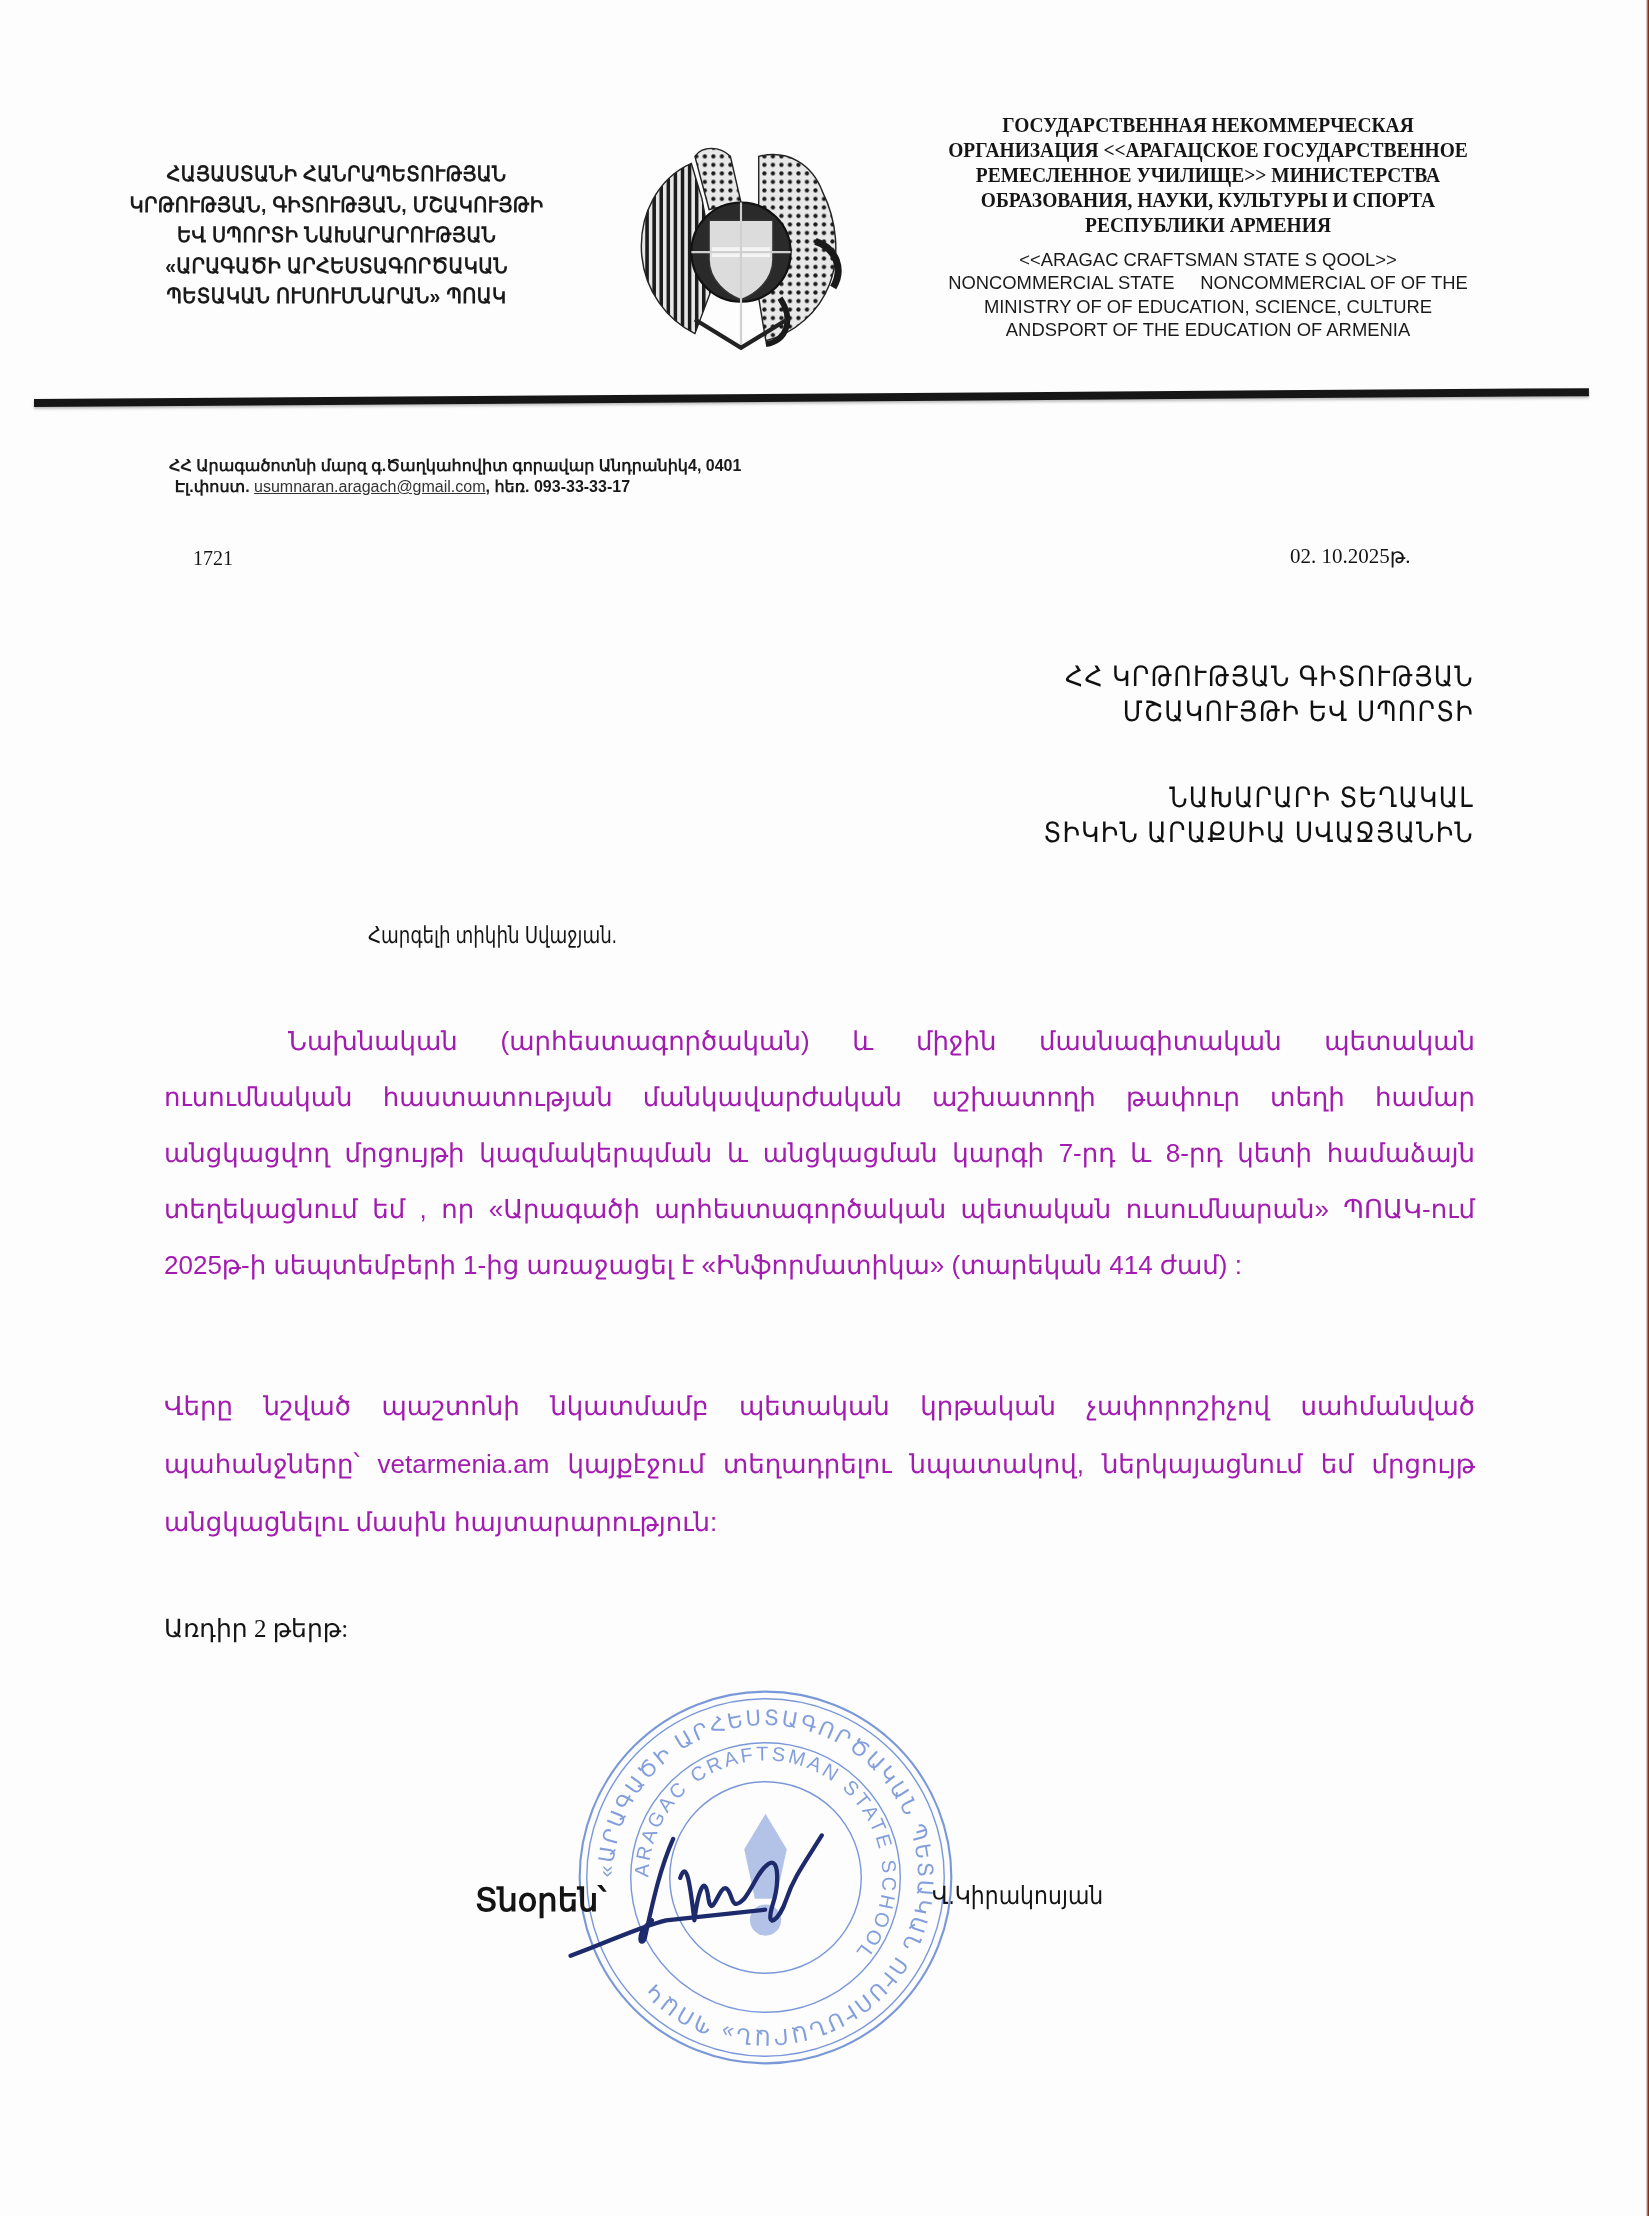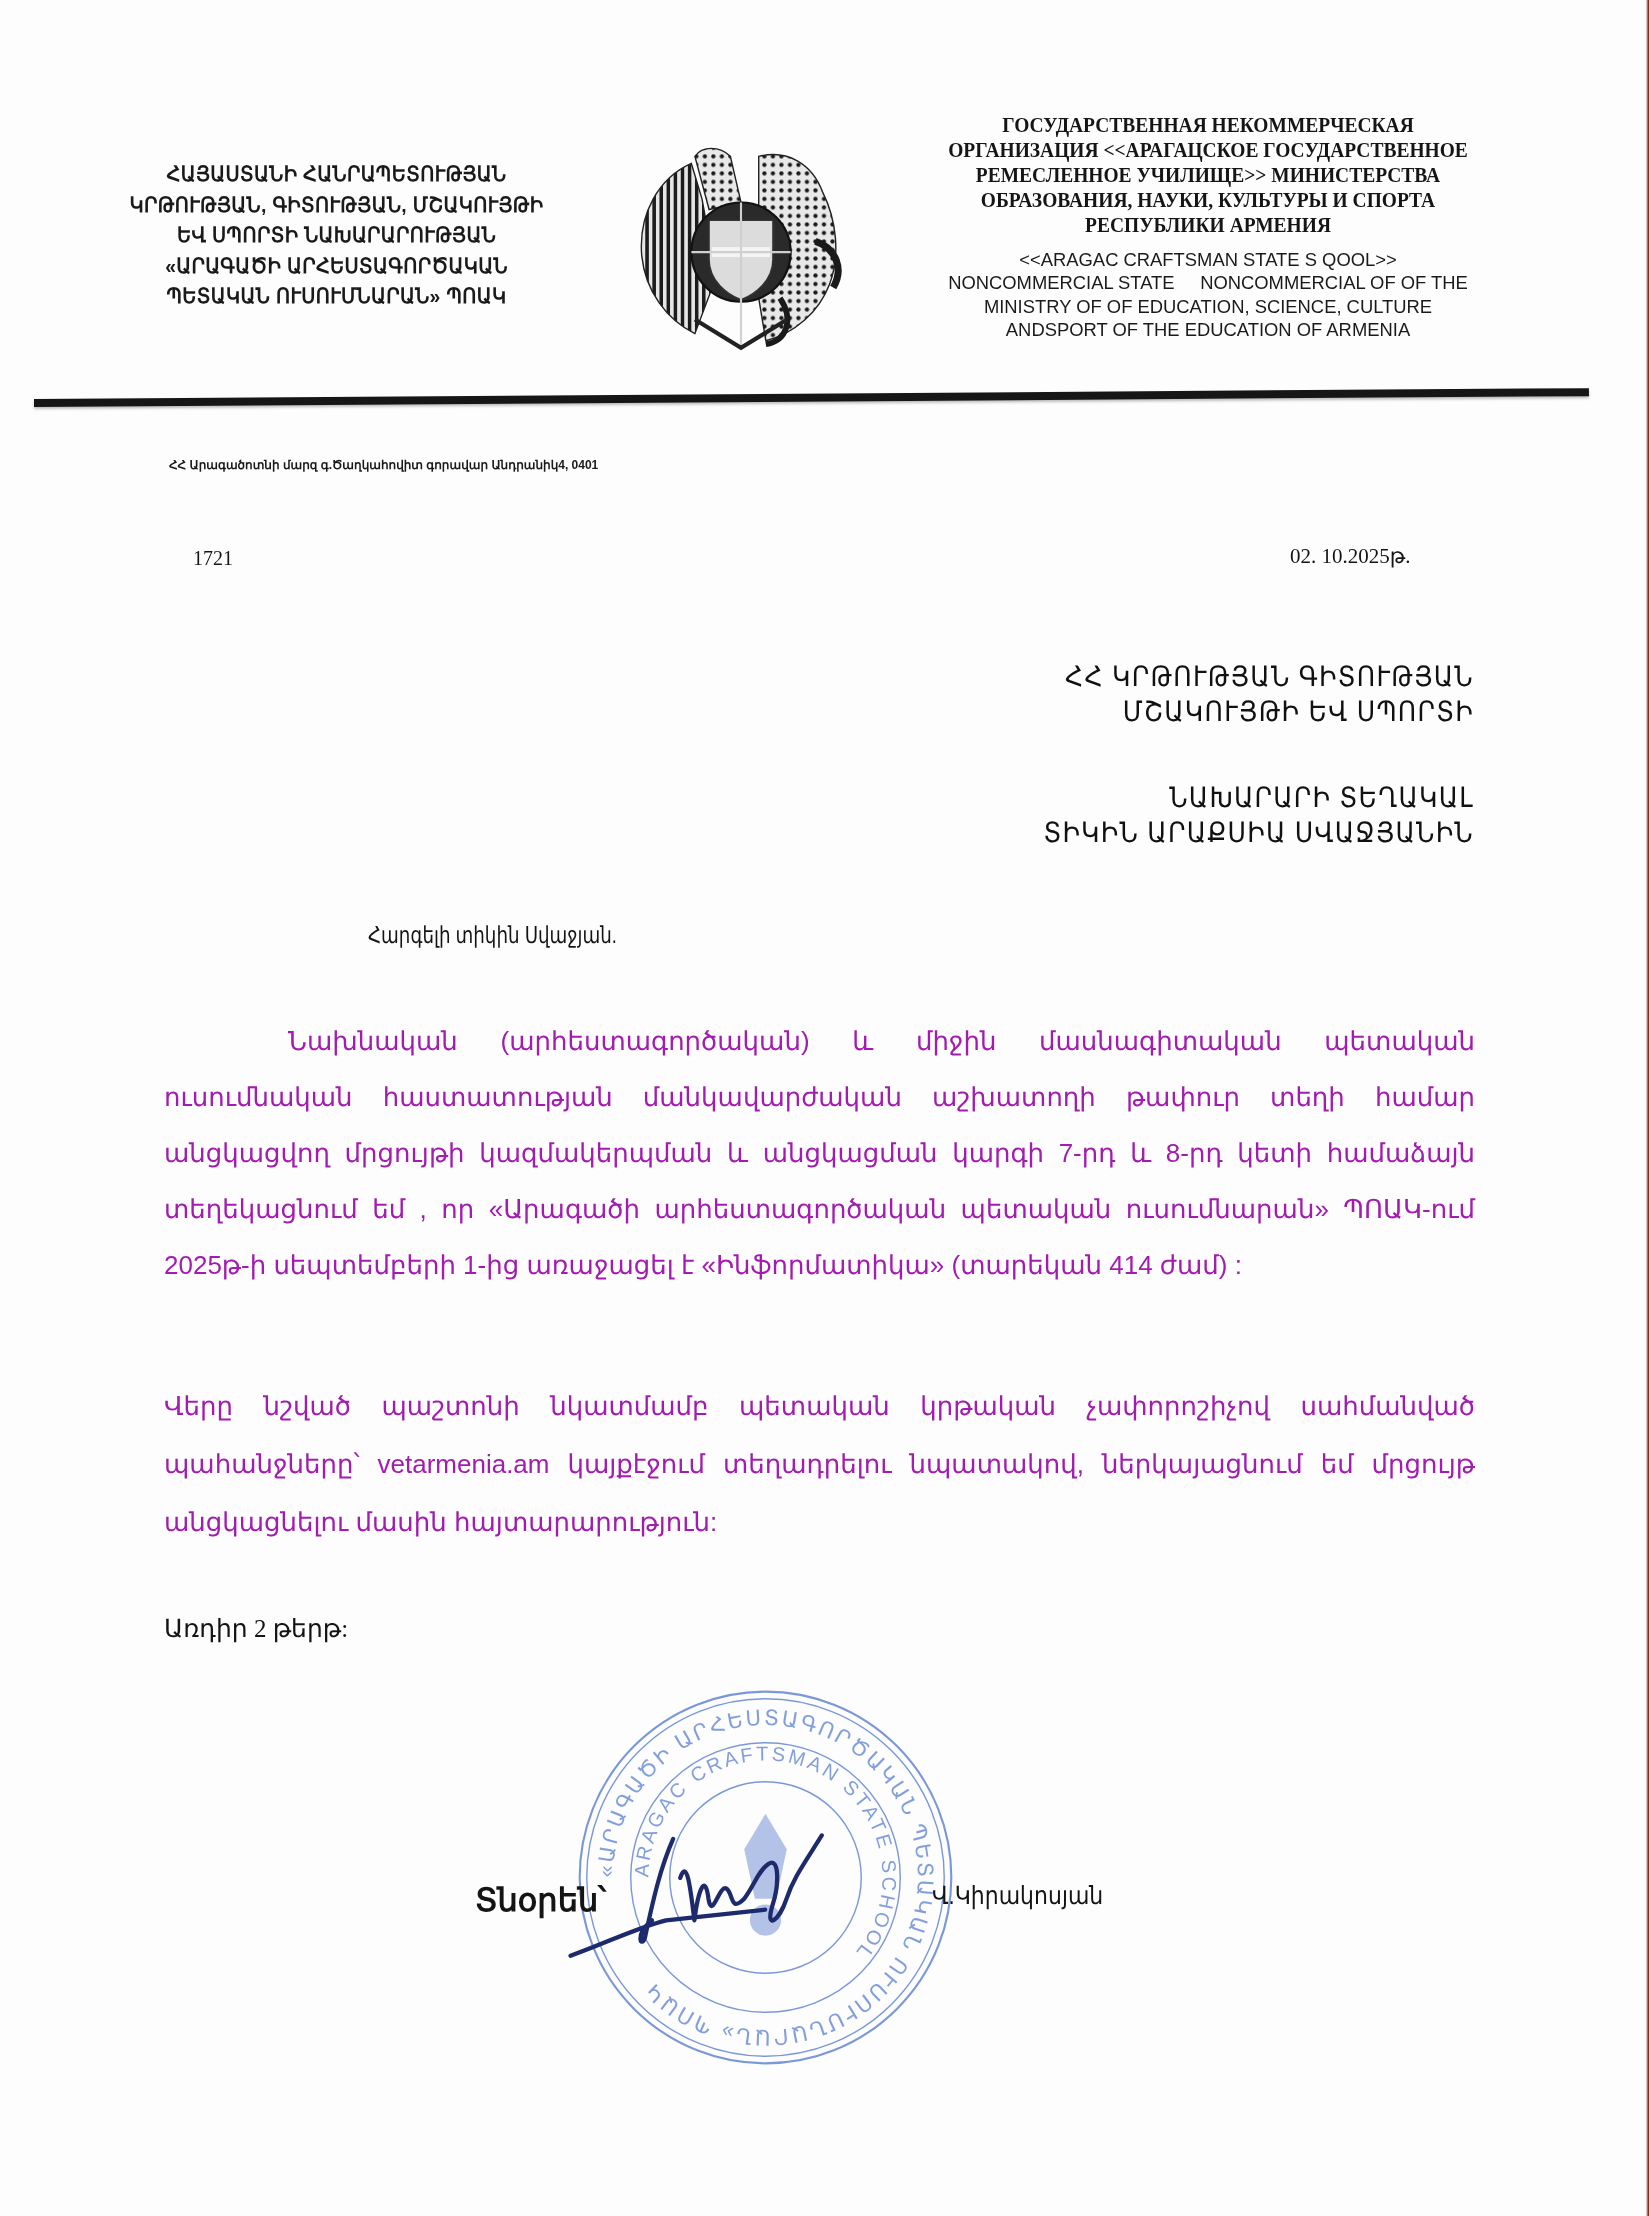--- a/index.html
+++ b/index.html
@@ -36,21 +36,21 @@
       font-size: 18.4px; line-height: 23.4px; color: #1a1a1a;
     }
     .hdr-rule {
       position: absolute; left: 34px; top: 399px; width: 1555px; height: 7.8px;
       background: #161616; transform: rotate(-0.4deg); transform-origin: left center;
       box-shadow: 0 2.1px 2.8px rgba(0,0,0,0.25);
     }
     .contact {
       position: absolute; left: 169px; top: 455px; width: 779px;
       font-family: "Liberation Sans", sans-serif; font-weight: bold;
-      font-size: 12px; line-height: 21px; color: #1a1a1a;
+      font-size: 16px; line-height: 21px; color: #1a1a1a;
     }
     .contact .line2 { padding-left: 5.7px; }
     .email-link { text-decoration: underline; color: #333; font-weight: normal; }
     .ref-number {
       position: absolute; left: 193px; top: 547px; font-size: 20px;
     }
     .letter-date {
       position: absolute; left: 1290px; top: 544px; font-size: 21px;
     }
     .addressee {
@@ -139,20 +139,24 @@
   <div>&lt;&lt;ARAGAC CRAFTSMAN STATE S QOOL&gt;&gt;</div>
   <div style="white-space:pre">NONCOMMERCIAL STATE     NONCOMMERCIAL OF OF THE</div>
   <div>MINISTRY OF OF EDUCATION, SCIENCE, CULTURE</div>
   <div>ANDSPORT OF THE EDUCATION OF ARMENIA</div>
 </div>
 
 <div class="hdr-rule"></div>
 
 <div class="contact">
   <div>ՀՀ Արագածոտնի մարզ գ.Ծաղկահովիտ գորավար Անդրանիկ4, 0401</div>
+  <div class="line2">
+    <span>Էլ.փոստ.</span>
+    <a class="email-link">usumnaran.aragach@gmail.com</a><span>, հեռ. 093-33-33-17</span>
+  </div>
 </div>
 
 <div class="ref-number">1721</div>
 <div class="letter-date">02. 10.2025թ.</div>
 
 <div class="addressee">
   <div class="block">
     <div>ՀՀ ԿՐԹՈՒԹՅԱՆ ԳԻՏՈՒԹՅԱՆ</div>
     <div>ՄՇԱԿՈՒՅԹԻ ԵՎ ՍՊՈՐՏԻ</div>
   </div>

